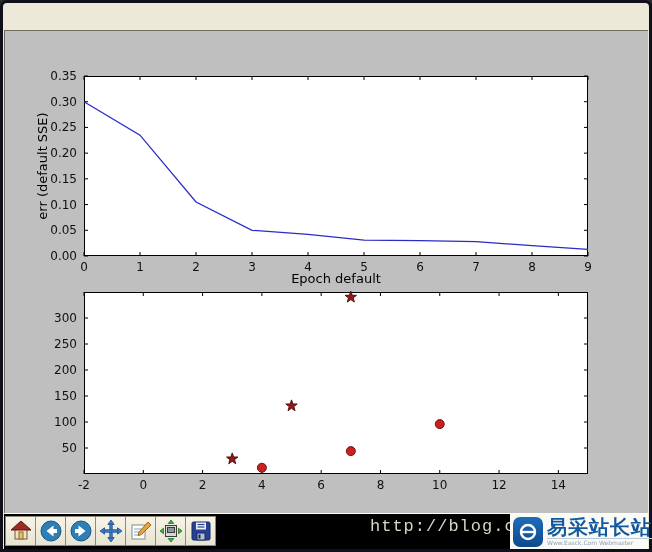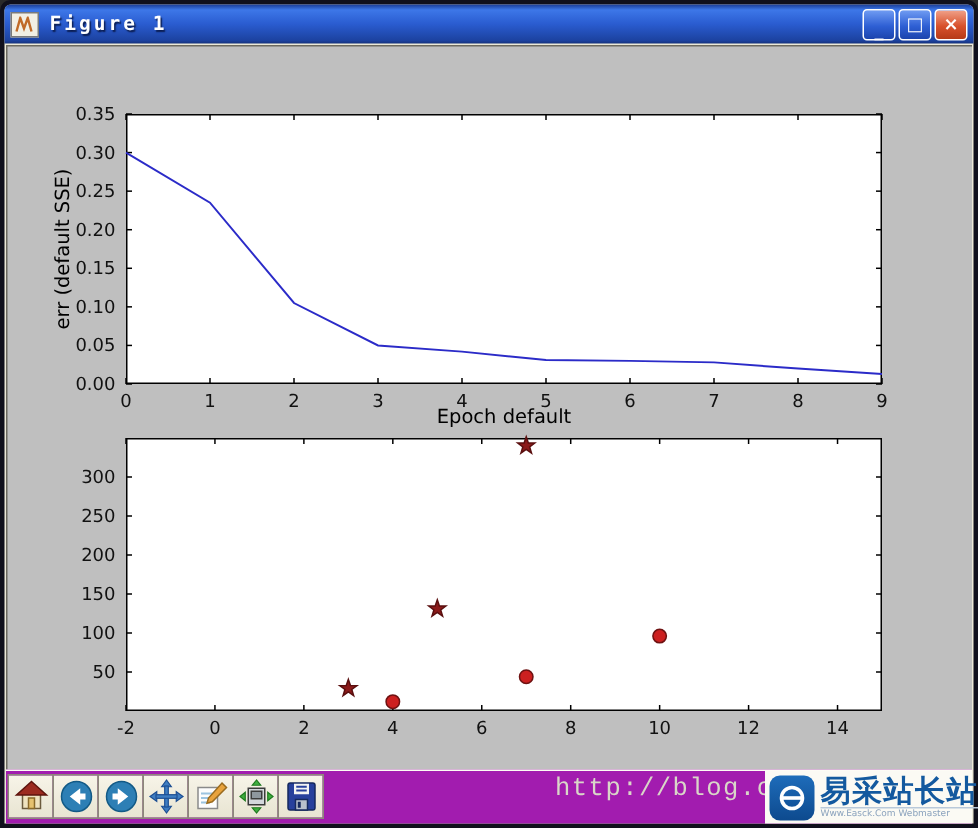--- a/index.html
+++ b/index.html
@@ -20,57 +20,38 @@
   
   .canvas{position:absolute;top:27px;left:1px;width:644px;height:487px;background:#bfbfbf;
     border-top:1px solid #6d6a60;border-left:1px solid #6d6a60;box-sizing:border-box;}
   .axes{position:absolute;}
   .axes svg{overflow:visible;display:block;}
   .axes text{font-family:"DejaVu Sans",sans-serif;}
   .ylabel{position:absolute;left:-42px;top:127px;width:160px;height:16px;text-align:center;
     transform:rotate(-90deg);font-size:13px;color:#000;}
   .xlabel{position:absolute;left:79px;top:240px;width:504px;text-align:center;font-size:13px;color:#000;}
   
-  .toolbar{position:absolute;left:1px;right:1px;bottom:0;height:35px;background:#a21caf;border-top:1px solid #fdfcf5;}
+  .toolbar{position:absolute;left:1px;right:1px;bottom:0;height:35px;background:#000000;border-top:1px solid #fdfcf5;}
   .tool-row{display:flex;padding:2px 0 0 2px;}
   .tool-btn{width:31px;height:30px;box-sizing:border-box;border:1px solid #8c887a;margin-left:-1px;
     background:linear-gradient(180deg,#f7f4e8,#e8e4d2);display:flex;align-items:center;justify-content:center;padding:0;cursor:pointer;}
   .watermark{position:absolute;left:366px;top:3px;font-family:"Liberation Mono",monospace;font-size:17px;
     color:#d9d6c8;letter-spacing:1px;white-space:nowrap;}
   .logo{position:absolute;right:0;top:0;height:35px;width:138px;background:#fbfaf4;display:flex;align-items:center;padding:0 2px 0 3px;box-sizing:border-box;}
   .logo-square{width:30px;height:30px;border-radius:7px;background:linear-gradient(180deg,#1e6cba,#0d4a8e);
     display:flex;align-items:center;justify-content:center;flex:0 0 auto;}
   .logo-col{margin-left:4px;display:flex;flex-direction:column;line-height:1;}
   .logo-title{font-size:20px;font-weight:bold;color:#13599f;letter-spacing:1px;white-space:nowrap;}
   .logo-sub{font-size:6px;color:#8aa2bd;border-top:1px solid #b9c9da;margin-top:1px;padding-top:1px;white-space:nowrap;}
 </style>
 </head>
 <body>
 
 <div class="window">
 
-  <div class="titlebar">
-    <span class="app-icon">
-      <svg width="13" height="11" viewBox="0 0 13 11">
-        <path d="M1 10 L3.5 1 L6 8 L8.5 1 L11 10" fill="none" stroke="#c06a28" stroke-width="1.6"></path>
-      </svg>
-    </span>
-    <span class="win-title">Figure 1</span>
-    <span class="tb-btns">
-      <span class="tb-btn btn-blue">
-          <span class="glyph-min">_</span>
-        </span>
-      <span class="tb-btn btn-blue">
-          <span>□</span>
-        </span>
-      <span class="tb-btn btn-close">
-          <span>×</span>
-        </span>
-    </span>
-  </div>
 
   <div class="canvas">
     <div class="ylabel">err (default SSE)</div>
     <div class="axes" style="left:79px;top:45px;width:504px;height:180px;">
         <svg width="504" height="180">
           <rect x="0.5" y="0.5" width="503" height="179" fill="#ffffff" stroke="#000" stroke-width="1"></rect>
           <line x1="0" y1="180" x2="0" y2="176" stroke="#000"></line>
           <line x1="0" y1="0" x2="0" y2="4" stroke="#000"></line>
           <text x="0" y="195" text-anchor="middle" font-size="12" fill="#111">0</text>
           <line x1="56" y1="180" x2="56" y2="176" stroke="#000"></line>

